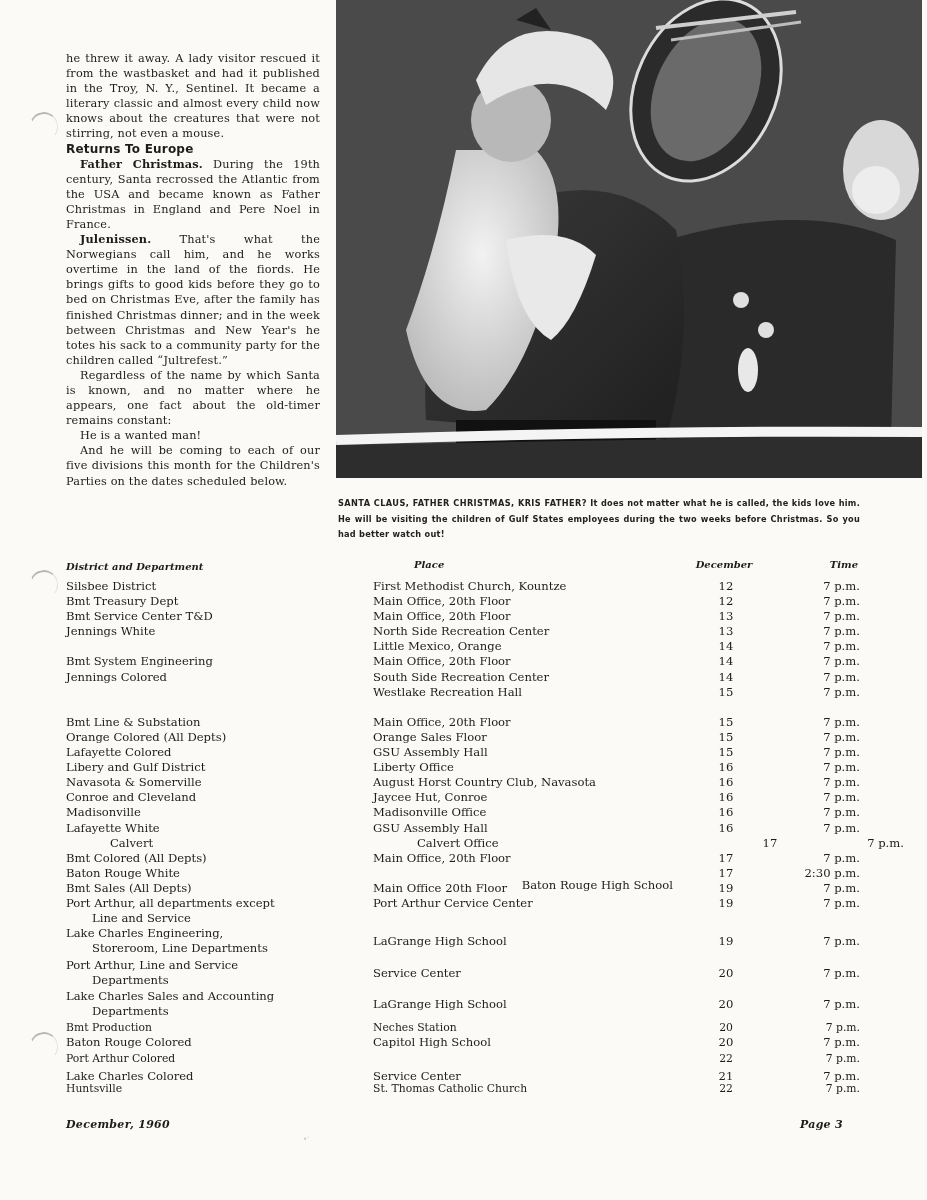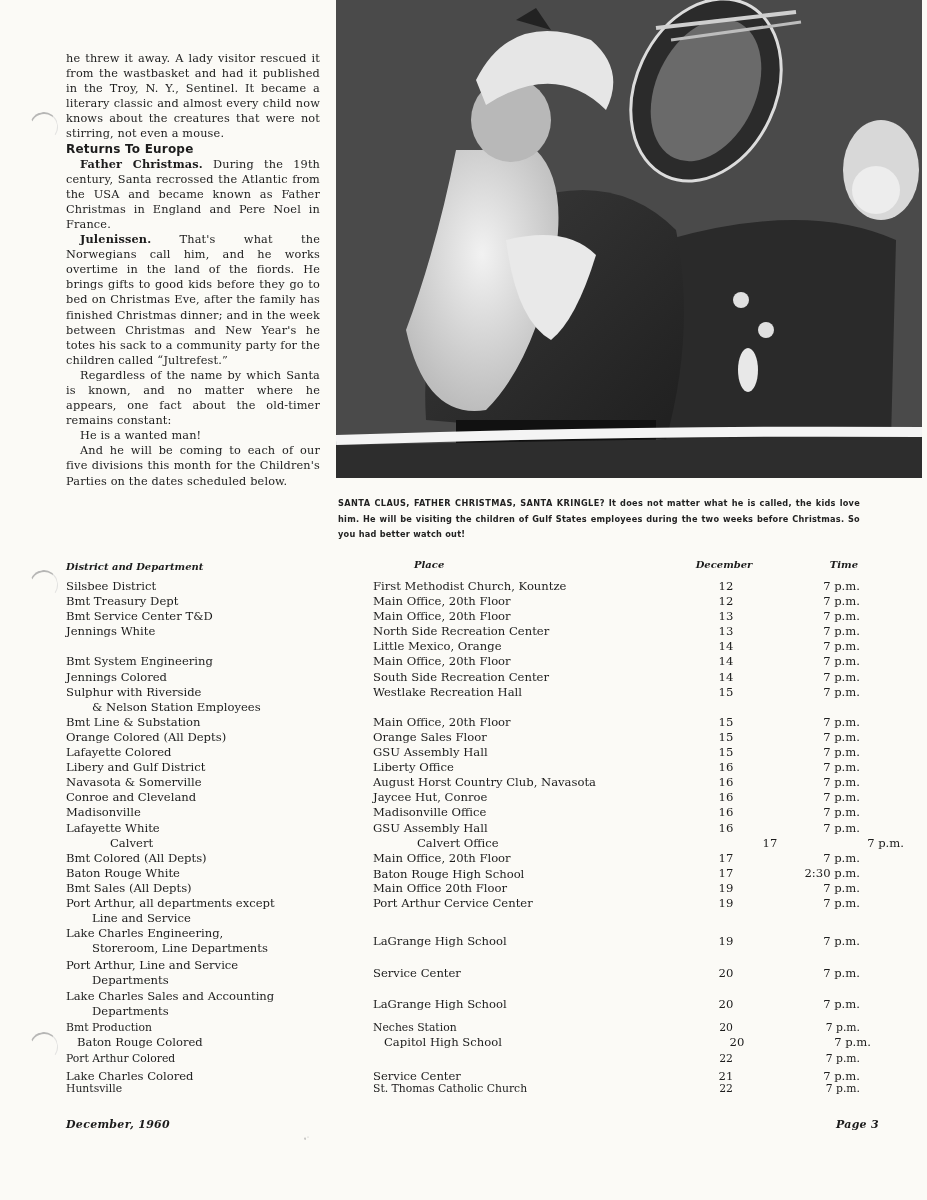--- a/index.html
+++ b/index.html
@@ -39,21 +39,21 @@
   .c-dec { position: absolute; left: 620px; width: 80px; text-align: center; }
   .c-time { position: absolute; left: 730px; width: 64px; text-align: right; white-space: nowrap; }
   .hdr .c-place { left: 348px; }
   .hdr .c-dec { left: 618px; }
   .hdr .c-time { left: 740px; width: 52px; }
   .row span { line-height: 15.1px; }
   .small { font-size: 10.8px; }
   .footer { position: absolute; top: 1118px; font-family: "DejaVu Serif", "Liberation Serif", serif;
     font-weight: bold; font-style: italic; font-size: 11px; letter-spacing: .3px; }
   .footer.left { left: 66px; }
-  .footer.right { right: 48px; margin-left: 24px; }
+  .footer.right { right: 84px; margin-left: 24px; }
   .speck { position: absolute; left: 304px; top: 1136px; font-size: 7px; color: #888; }
 </style>
 </head>
 <body>
 
 <div class="punch" style="top:112px"></div>
 <div class="punch" style="top:570px"></div>
 <div class="punch" style="top:1032px"></div>
 
 <div class="leftcol" id="leftcol">
@@ -107,21 +107,21 @@
     <ellipse cx="412" cy="370" rx="10" ry="22" fill="#e8e8e8"></ellipse>
 
     <rect x="120" y="420" width="200" height="34" fill="#111"></rect>
 
     <path d="M0 445 L 586 435 L 586 478 L 0 478 Z" fill="#2d2d2d"></path>
     <path d="M0 440 Q 300 430 586 432" stroke="#f4f4f4" stroke-width="10" fill="none"></path>
   </svg>
 </div>
 
 <div class="caption">
-  <span class="lead">SANTA CLAUS, FATHER CHRISTMAS, SANTA KRINGLE?</span><span> It does not matter what he is called, the kids love him. He will be visiting the children of Gulf States employees during the two weeks before Christmas. So you had better watch out!</span>
+  <span class="lead">SANTA CLAUS, FATHER CHRISTMAS, KRIS FATHER?</span><span> It does not matter what he is called, the kids love him. He will be visiting the children of Gulf States employees during the two weeks before Christmas. So you had better watch out!</span>
 </div>
 
 <div class="sched">
   <div class="hdr">
     <span class="c-dist">District and Department</span>
     <span class="c-place">Place</span>
     <span class="c-dec">December</span>
     <span class="c-time">Time</span>
   </div>
   <div id="rows">
@@ -160,21 +160,20 @@
         <span class="c-dec" style="top: 0px;">14</span>
         <span class="c-time" style="top: 0px;">7 p.m.</span>
       </div>
       <div class="row" style="height: 15.1px; top: 0px;">
         <span class="c-dist"><span>Jennings Colored</span></span>
         <span class="c-place" style="top: 0px;">South Side Recreation Center</span>
         <span class="c-dec" style="top: 0px;">14</span>
         <span class="c-time" style="top: 0px;">7 p.m.</span>
       </div>
       <div class="row" style="height: 30.2px; top: 0px;">
-        <span class="c-dist"><span>Sulphur with Riverside</span><span class="cont">&amp; Nelson Station Employees</span></span>
         <span class="c-place" style="top: 0px;">Westlake Recreation Hall</span>
         <span class="c-dec" style="top: 0px;">15</span>
         <span class="c-time" style="top: 0px;">7 p.m.</span>
       </div>
       <div class="row" style="height: 15.1px; top: 0px;">
         <span class="c-dist"><span>Bmt Line &amp; Substation</span></span>
         <span class="c-place" style="top: 0px;">Main Office, 20th Floor</span>
         <span class="c-dec" style="top: 0px;">15</span>
         <span class="c-time" style="top: 0px;">7 p.m.</span>
       </div>
@@ -227,21 +226,21 @@
         <span class="c-time" style="top: 0px;">7 p.m.</span>
       </div>
       <div class="row" style="height: 15.1px; top: 0px;">
         <span class="c-dist"><span>Bmt Colored (All Depts)</span></span>
         <span class="c-place" style="top: 0px;">Main Office, 20th Floor</span>
         <span class="c-dec" style="top: 0px;">17</span>
         <span class="c-time" style="top: 0px;">7 p.m.</span>
       </div>
       <div class="row" style="height: 15.1px; top: 0px;">
         <span class="c-dist"><span>Baton Rouge White</span></span>
-        <span class="c-place" style="top: 1px;">Baton Rouge High School</span>
+        <span class="c-place" style="top: 12px; text-align: right;">Baton Rouge High School</span>
         <span class="c-dec" style="top: 0px;">17</span>
         <span class="c-time" style="top: 0px;">2:30 p.m.</span>
       </div>
       <div class="row" style="height: 15.1px; top: 0px;">
         <span class="c-dist"><span>Bmt Sales (All Depts)</span></span>
         <span class="c-place" style="top: 0px;">Main Office 20th Floor</span>
         <span class="c-dec" style="top: 0px;">19</span>
         <span class="c-time" style="top: 0px;">7 p.m.</span>
       </div>
       <div class="row" style="height: 30.2px; top: 0px;">
@@ -267,21 +266,21 @@
         <span class="c-place" style="top: 8.305px;">LaGrange High School</span>
         <span class="c-dec" style="top: 8.305px;">20</span>
         <span class="c-time" style="top: 8.305px;">7 p.m.</span>
       </div>
       <div class="row small" style="height: 15.1px; top: 0px;">
         <span class="c-dist"><span>Bmt Production</span></span>
         <span class="c-place" style="top: 0px;">Neches Station</span>
         <span class="c-dec" style="top: 0px;">20</span>
         <span class="c-time" style="top: 0px;">7 p.m.</span>
       </div>
-      <div class="row" style="height: 15.1px; top: 0px; margin-left: 11px;">
+      <div class="row" style="height: 15.1px; top: 0px;">
         <span class="c-dist"><span>Baton Rouge Colored</span></span>
         <span class="c-place" style="top: 0px;">Capitol High School</span>
         <span class="c-dec" style="top: 0px;">20</span>
         <span class="c-time" style="top: 0px;">7 p.m.</span>
       </div>
       <div class="row small" style="height: 15.1px; top: 0px;">
         <span class="c-dist"><span>Port Arthur Colored</span></span>
         <span class="c-dec" style="top: 0px;">22</span>
         <span class="c-time" style="top: 0px;">7 p.m.</span>
       </div>

